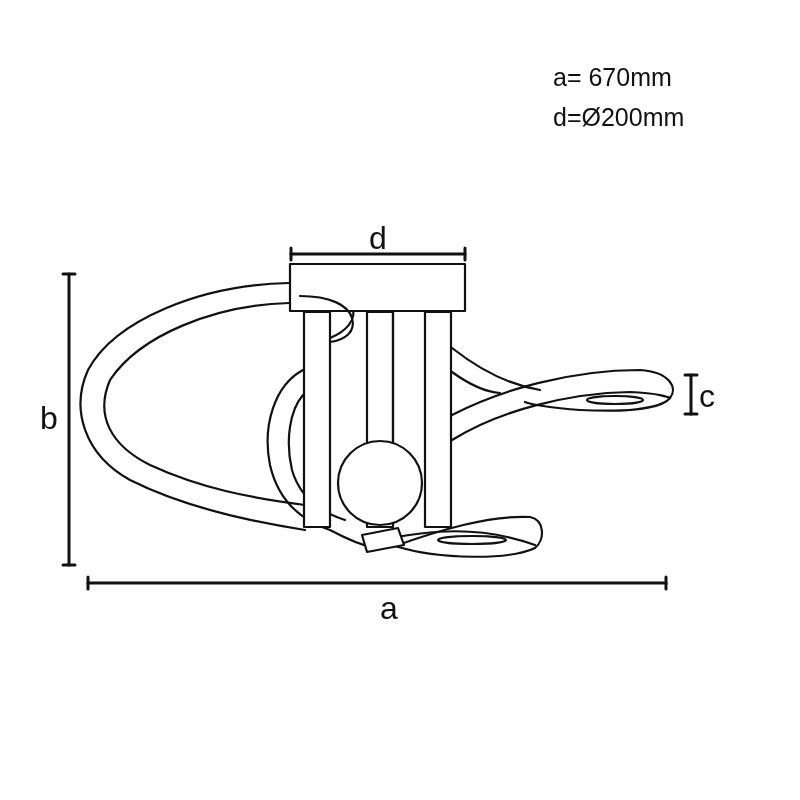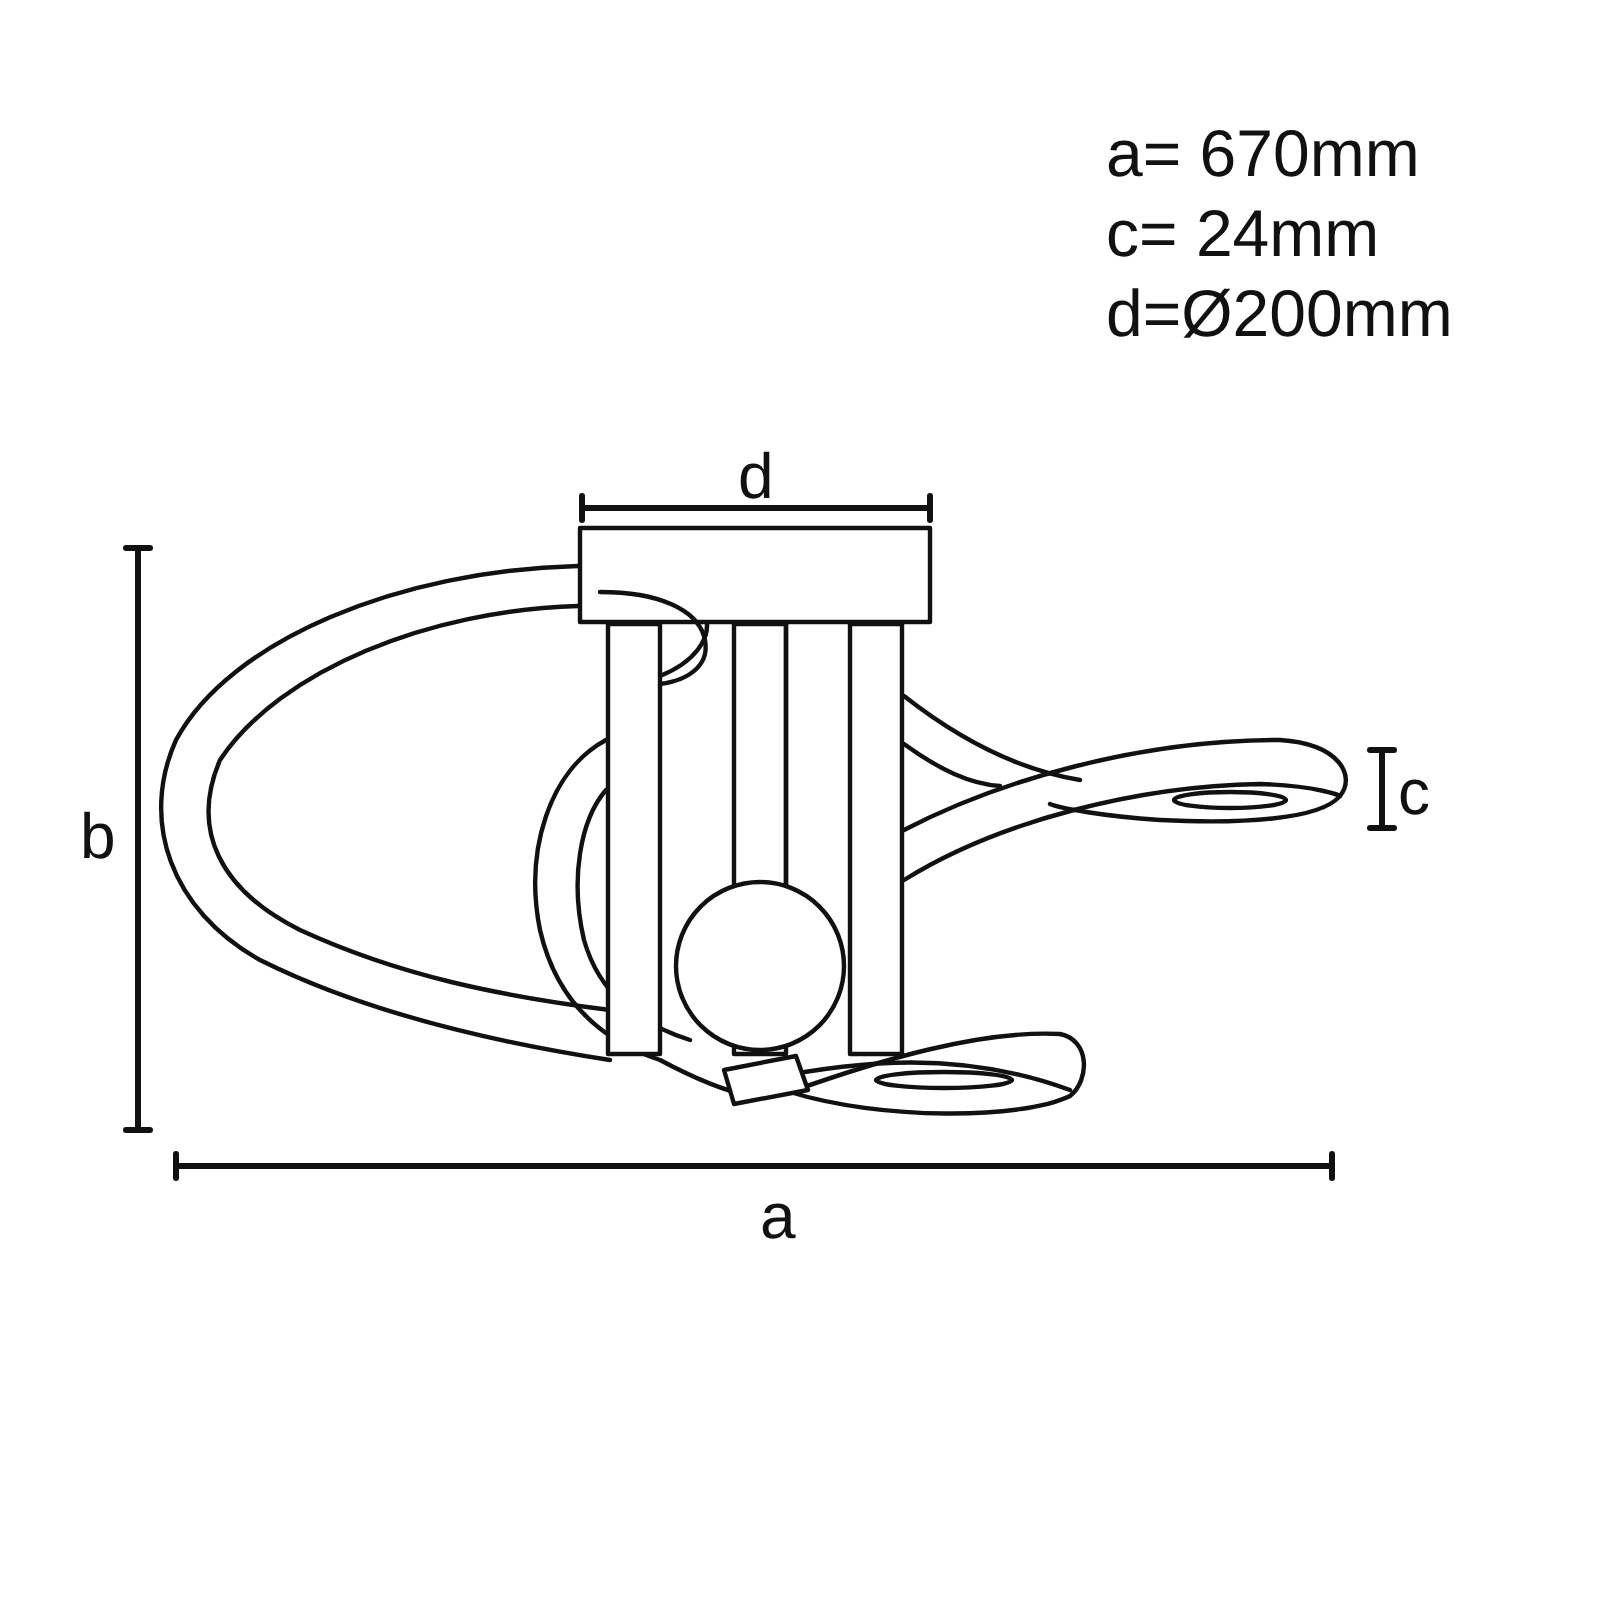--- a/index.html
+++ b/index.html
@@ -1,28 +1,27 @@
 <!DOCTYPE html>
 <html><head>
   <meta charset="utf-8">
   <style>
     html, body { margin: 0; padding: 0; background: #ffffff; }
     body { width: 800px; height: 800px; position: relative; overflow: hidden;
            font-family: "Liberation Sans", sans-serif; color: #111; }
-    .specs { position: absolute; left: 553px; top: 57px; font-size: 33px; line-height: 40px; }
+    .specs { position: absolute; left: 553px; top: 57px; font-size: 25px; line-height: 40px; }
     .spec-line { white-space: nowrap; }
     .label { position: absolute; font-size: 32px; line-height: 1; }
     svg.drawing { position: absolute; left: 0; top: 0; }
   </style>
 </head>
 <body>
 
 <div class="specs">
   <div class="spec-line">a= 670mm</div>
-  <div class="spec-line">c= 24mm</div>
   <div class="spec-line">d=Ø200mm</div>
 </div>
 
 <svg class="drawing" width="800" height="800" viewBox="0 0 800 800" fill="none" stroke="#111" stroke-width="2.2" stroke-linejoin="round" stroke-linecap="round">
 
   <g stroke-width="3">
     <line x1="291" y1="254" x2="465" y2="254"></line>
     <line x1="291" y1="248" x2="291" y2="260"></line>
     <line x1="465" y1="248" x2="465" y2="260"></line>
   </g>

